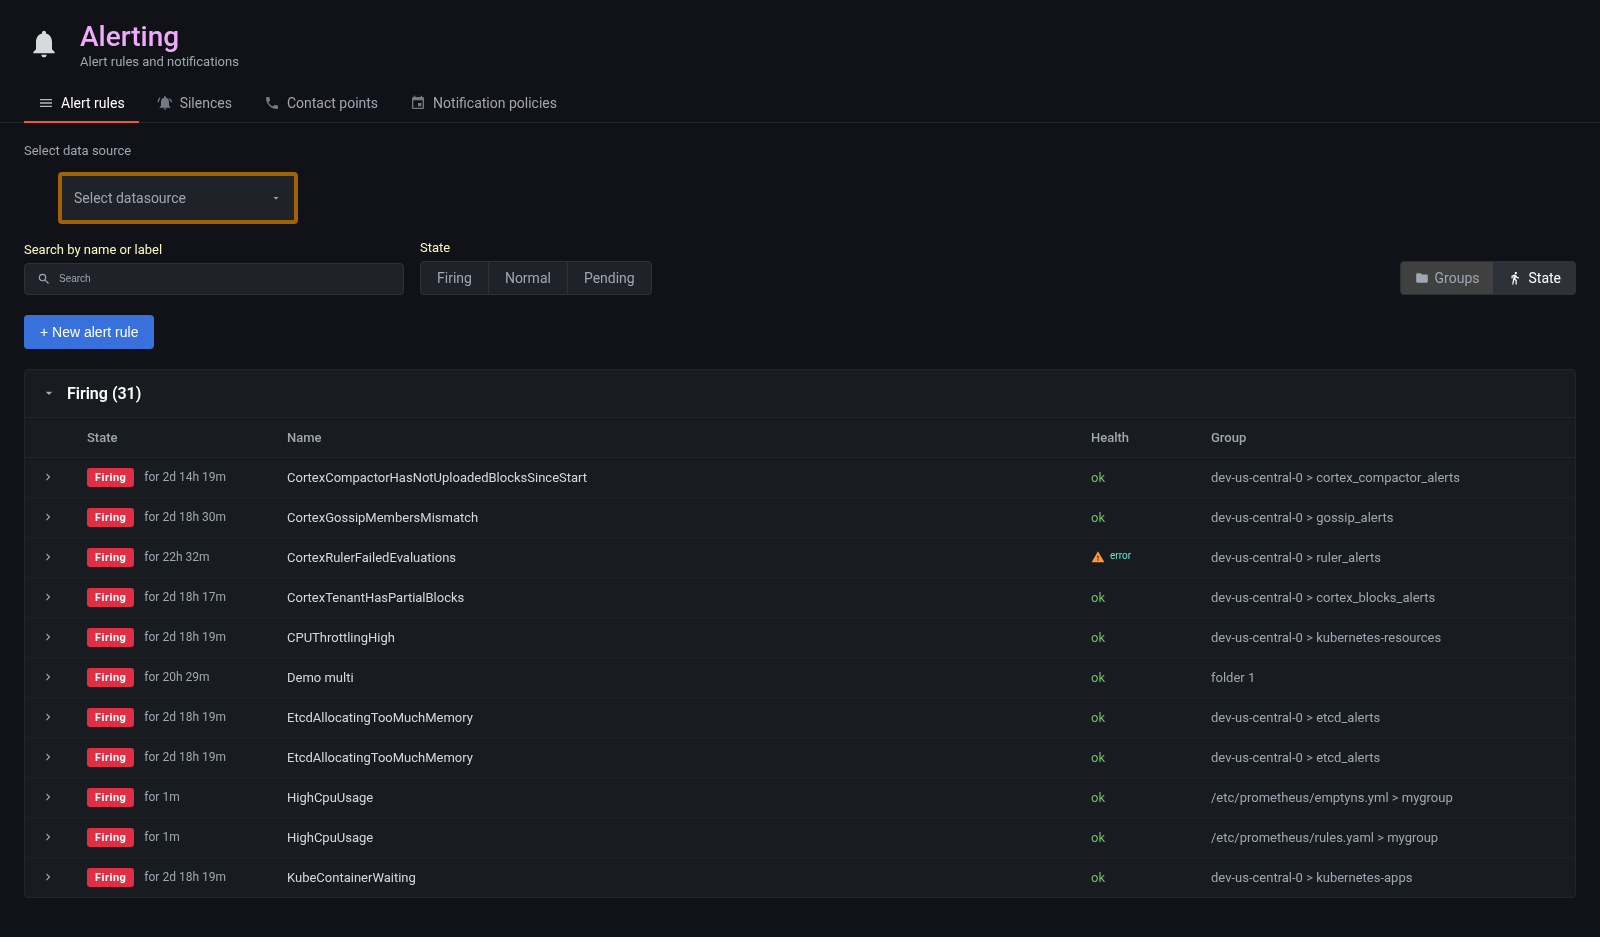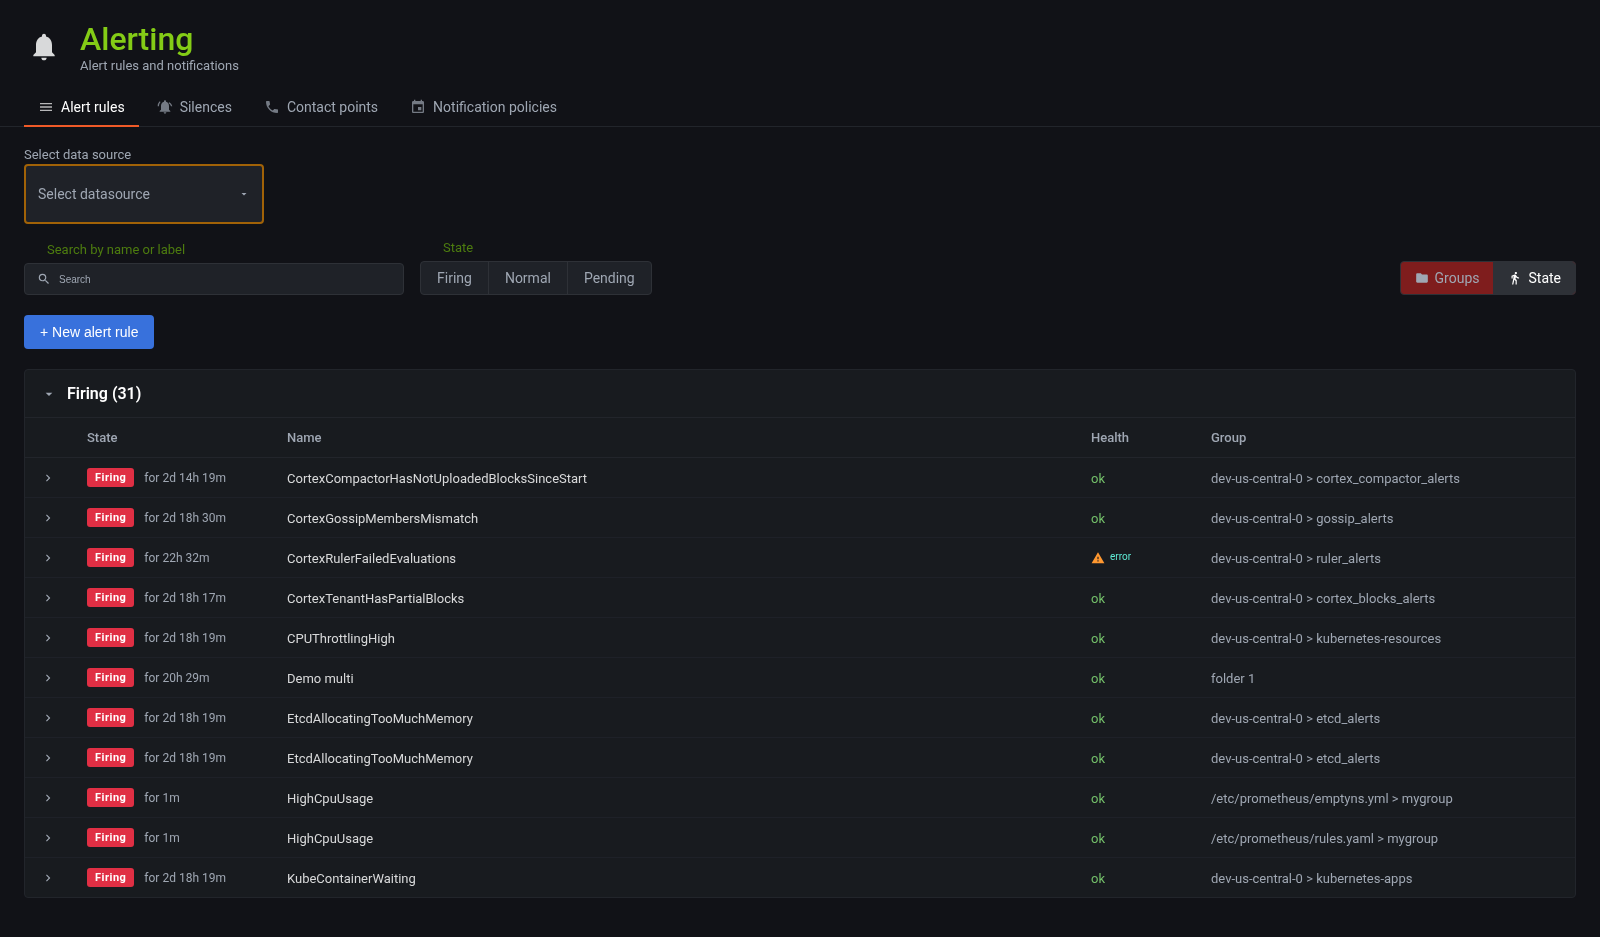--- a/index.html
+++ b/index.html
@@ -17,23 +17,23 @@
       align-items: center;
       gap: 16px;
       padding: 20px 24px 16px;
     }
     .header-icon {
       width: 40px; height: 40px;
       display: flex; align-items: center; justify-content: center;
     }
     .header-icon svg { width: 32px; height: 32px; fill: #d8d9da; }
     .header-text h1 {
-      font-size: 32px;
+      font-size: 28px;
       font-weight: 500;
-      color: #84cc16;
+      color: #f0abfc;
       line-height: 1.2;
     }
     .header-text p {
       font-size: 13px;
       color: #9fa7b3;
     }
 
     
     .tabs {
       display: flex;
@@ -62,48 +62,48 @@
     .content {
       padding: 20px 24px;
     }
 
     
     .datasource-section { margin-bottom: 16px; }
     .datasource-section label {
       display: block;
       color: #9fa7b3;
       font-size: 13px;
-      margin-bottom: 2px;
+      margin-bottom: 14px;
     }
     .datasource-select {
       display: flex;
       align-items: center;
       justify-content: space-between;
       background: #1f2228;
-      border: 2px solid #a16207;
+      border: 4px solid #a16207;
       border-radius: 4px;
-      padding: 20px 12px;
+      padding: 14px 12px;
       width: 240px;
       cursor: pointer;
       color: #9fa7b3;
+      margin-left: 34px;
     }
     .datasource-select svg { width: 12px; height: 12px; fill: #9fa7b3; }
 
     
     .filter-row {
       display: flex;
       align-items: flex-end;
       gap: 16px;
       margin-bottom: 20px;
     }
     .filter-group { display: flex; flex-direction: column; gap: 6px; }
     .filter-group label {
-      color: #4d7c0f;
+      color: #fef9c3;
       font-size: 13px;
-      margin-left: 23px;
     }
     .search-input-wrap {
       display: flex;
       align-items: center;
       background: #1f2228;
       border: 1px solid #2e3137;
       border-radius: 4px;
       padding: 8px 12px;
       width: 380px;
       gap: 8px;
@@ -139,21 +139,21 @@
     .state-filter-btn:last-child { border-right: none; }
 
     
     .view-as {
       display: flex;
       align-items: center;
       margin-left: auto;
     }
     .view-as-group {
       display: flex;
-      background: #7f1d1d;
+      background: #404040;
       border: 1px solid #2e3137;
       border-radius: 4px;
       overflow: hidden;
     }
     .view-btn {
       display: flex;
       align-items: center;
       gap: 6px;
       padding: 8px 14px;
       cursor: pointer;

